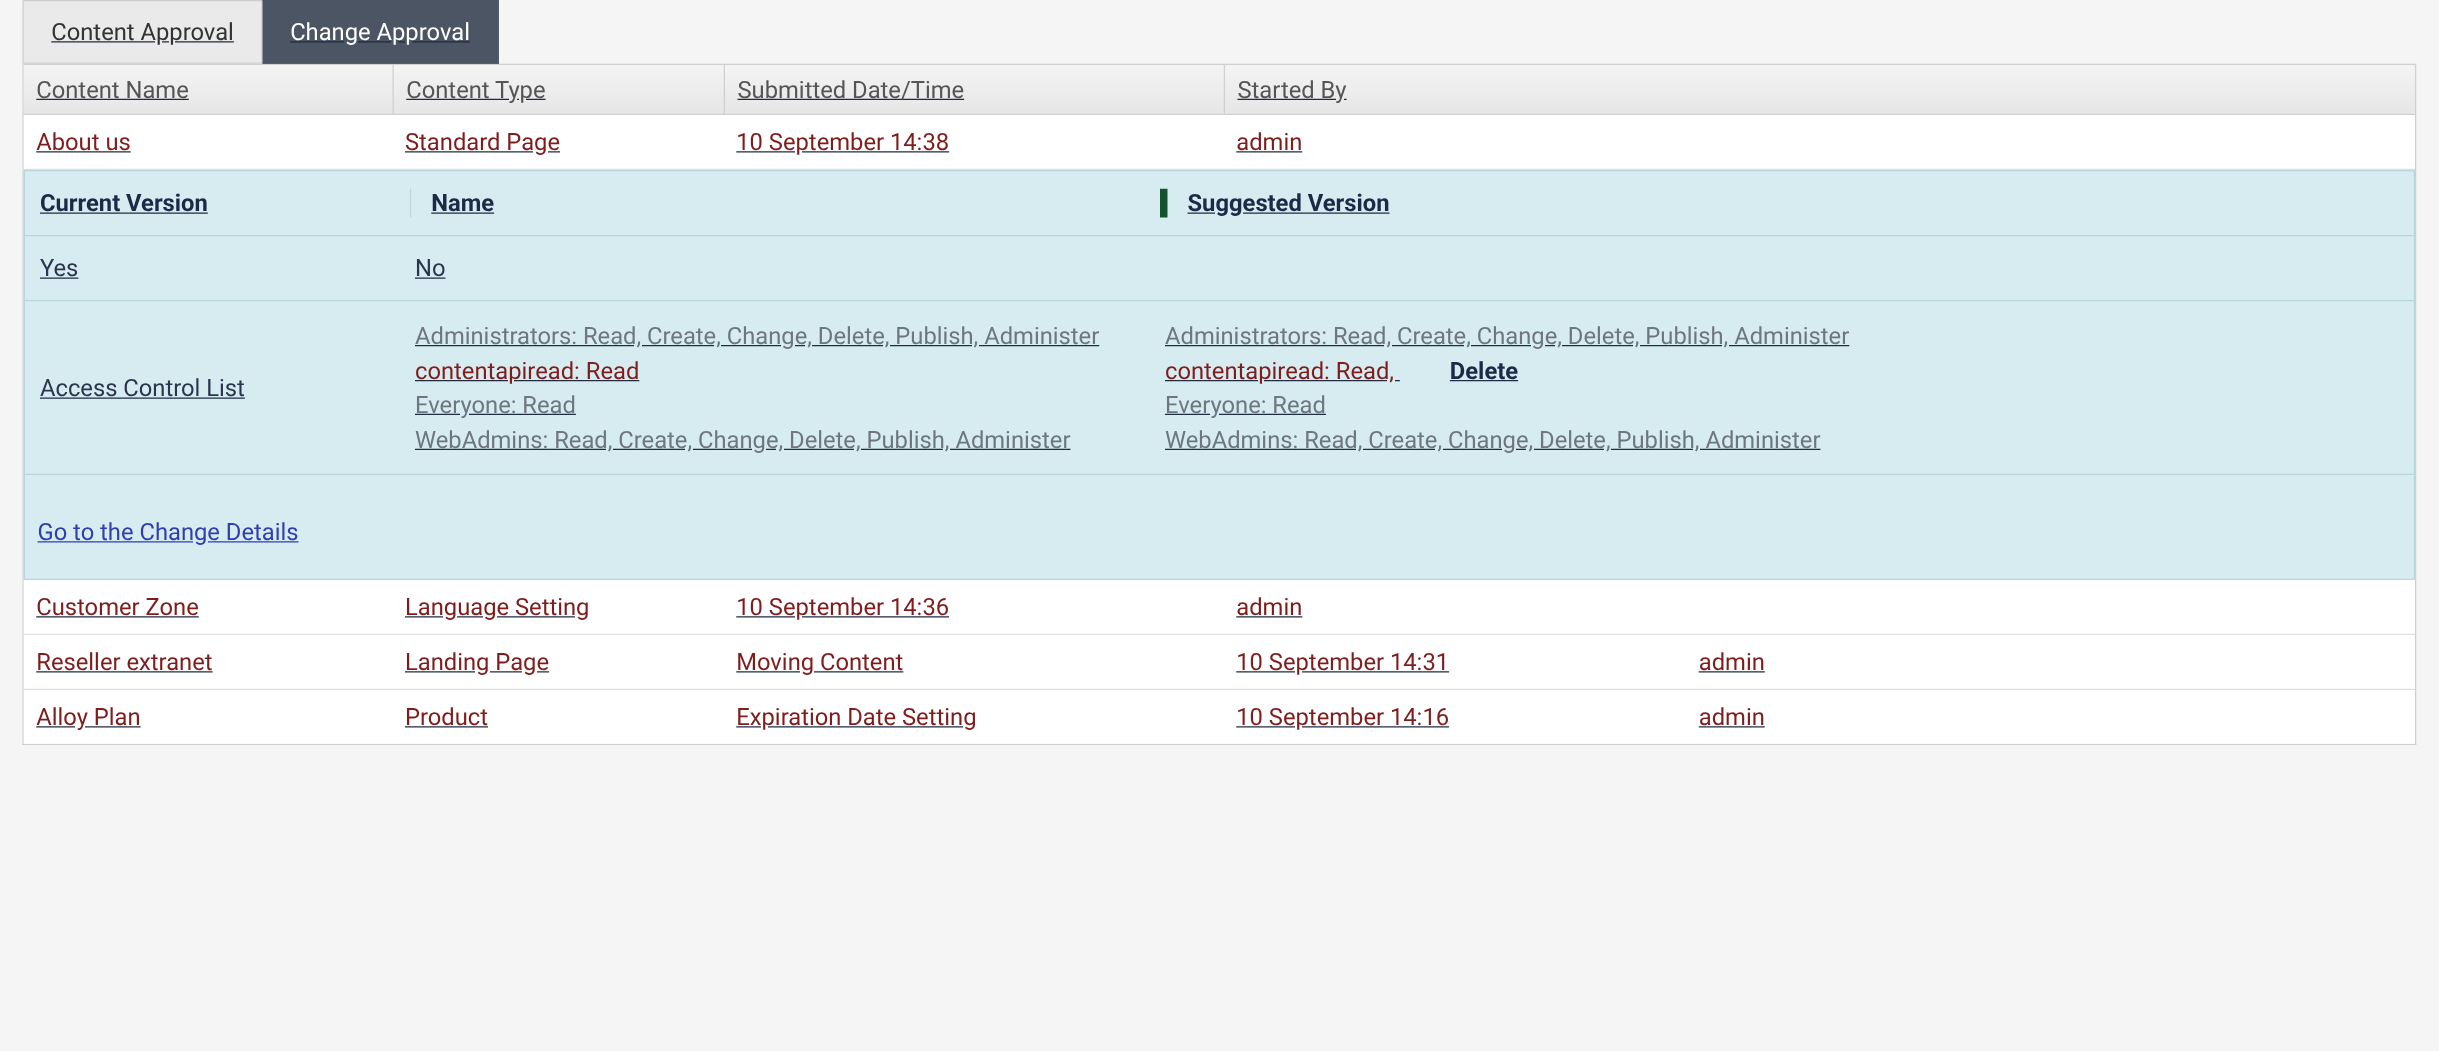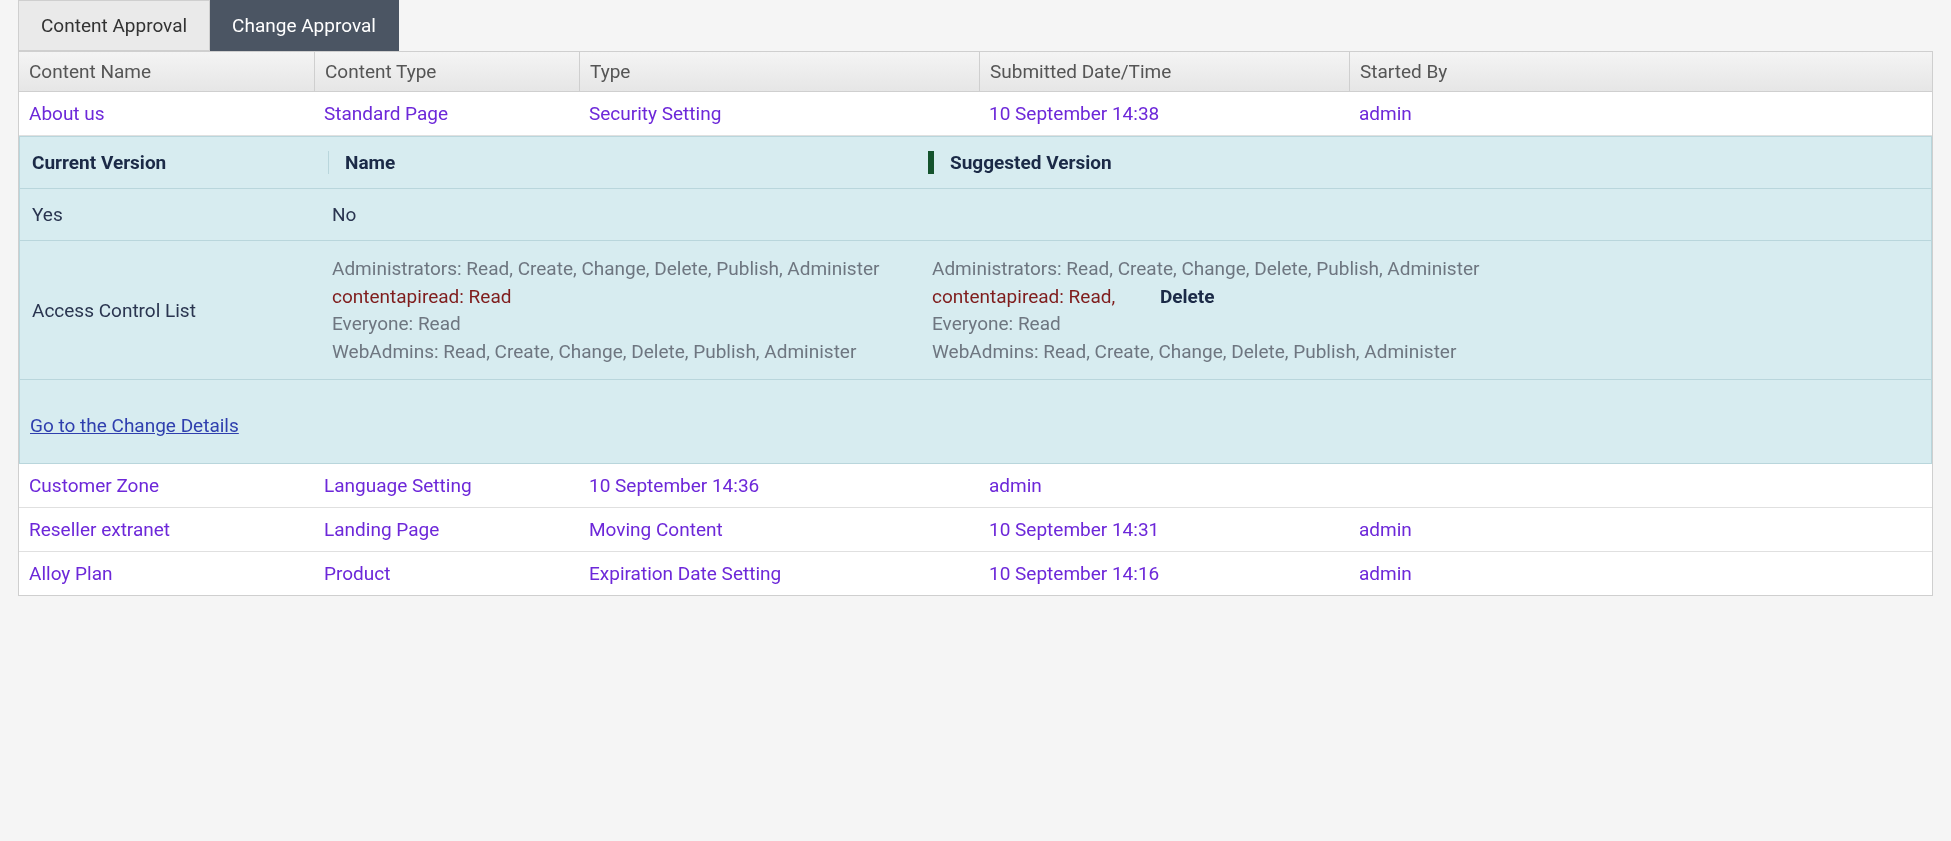--- a/index.html
+++ b/index.html
@@ -7,20 +7,21 @@
     font-family: -apple-system, BlinkMacSystemFont, "Segoe UI", Roboto, Helvetica, Arial, sans-serif;
     background: #f5f5f5;
     color: #202b44;
     font-size: 19px;
     padding: 0;
   }
   .wrapper {
     margin: 0;
     padding: 0 18px 18px 18px;
     width: 1951px;
+    text-decoration: underline;
   }
   .tabs {
     display: flex;
     align-items: stretch;
   }
   .tab {
     padding: 13px 22px;
     cursor: pointer;
     border: 1px solid #cfcfcf;
     background: #eaeaea;
@@ -52,21 +53,21 @@
   .grid-header > div:first-child { border-left: none; }
   .grid-row {
     display: grid;
     grid-template-columns: 295px 265px 400px 370px 1fr;
     background: #fff;
     border-bottom: 1px solid #e0e0e0;
   }
   .grid-row:last-child { border-bottom: none; }
   .grid-row > div {
     padding: 10px 10px;
-    color: #6d28d9;
+    color: #7f1d1d;
   }
   .detail-panel {
     background: #d7ecf0;
     border: 1px solid #b9d6dc;
     margin: 0;
     padding: 0 0 26px 0;
   }
   .detail-table {
     width: 100%;
   }
@@ -104,29 +105,27 @@
 <div class="wrapper">
   <div class="tabs">
     <div class="tab">Content Approval</div>
     <div class="tab active">Change Approval</div>
   </div>
 
   <div class="grid">
     <div class="grid-header">
       <div>Content Name</div>
       <div>Content Type</div>
-      <div>Type</div>
       <div>Submitted Date/Time</div>
       <div>Started By</div>
     </div>
 
     <div class="grid-row">
       <div>About us</div>
       <div>Standard Page</div>
-      <div>Security Setting</div>
       <div>10 September 14:38</div>
       <div>admin</div>
     </div>
 
     <div class="detail-panel">
       <div class="detail-table">
         <div class="detail-head">
           <div>Current Version</div>
           <div>Name</div>
           <div>Suggested Version</div>

